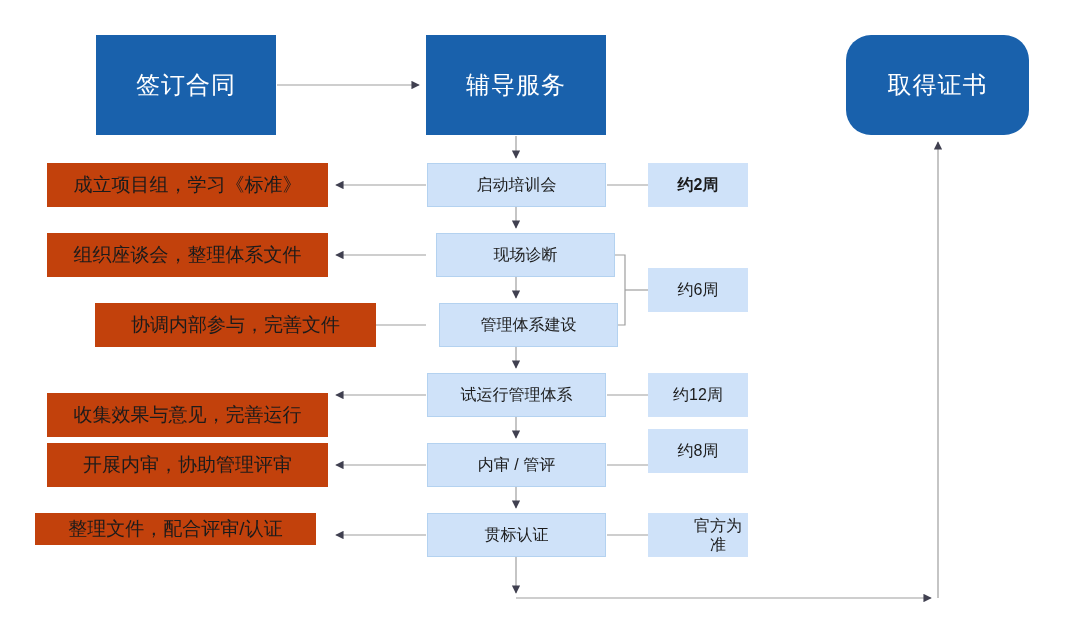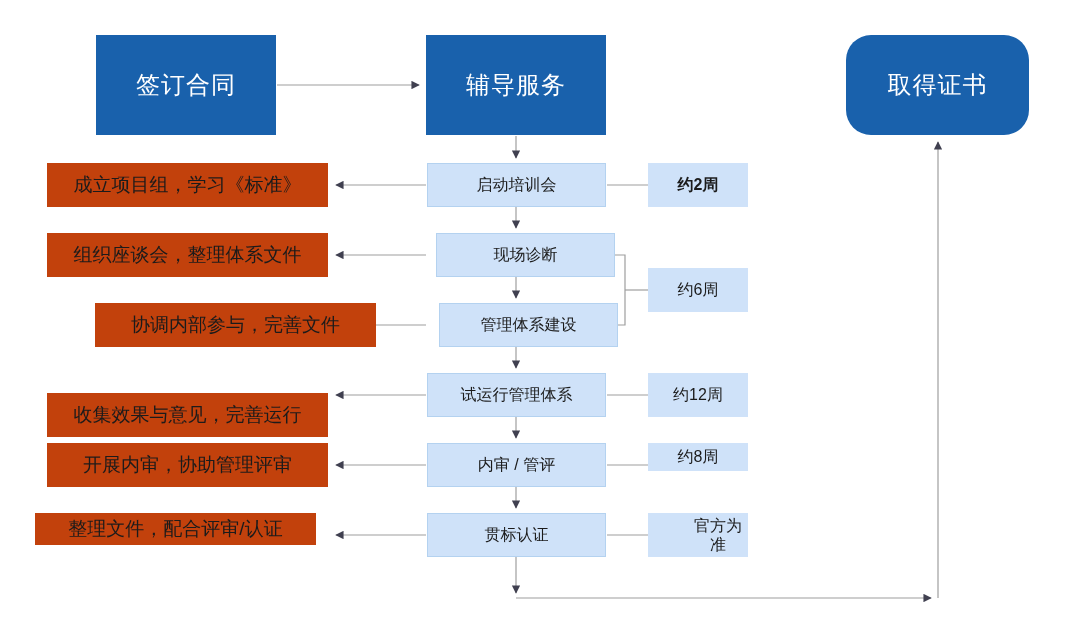--- a/index.html
+++ b/index.html
@@ -160,21 +160,21 @@
   <div class="node duration-box" style="left:648px; top:373px; width:100px; height:44px;">
     <span>约12周</span>
   </div>
 
   <div class="node task-box" style="left:47px; top:443px; width:281px; height:44px;">
     <span>开展内审，协助管理评审</span>
   </div>
   <div class="node step-box" style="left:427px; top:443px; width:179px; height:44px;">
     <span>内审 / 管评</span>
   </div>
-  <div class="node duration-box" style="left:648px; top:443px; width:100px; height:28px;">
+  <div class="node duration-box" style="left:648px; top:429px; width:100px; height:44px;">
     <span>约8周</span>
   </div>
 
   <div class="node task-box" style="left:35px; top:513px; width:281px; height:32px;">
     <span>整理文件，配合评审/认证</span>
   </div>
   <div class="node step-box" style="left:427px; top:513px; width:179px; height:44px;">
     <span>贯标认证</span>
   </div>
   <div class="node duration-box" style="left:648px; top:513px; width:100px; height:44px;padding-left:40px;">

